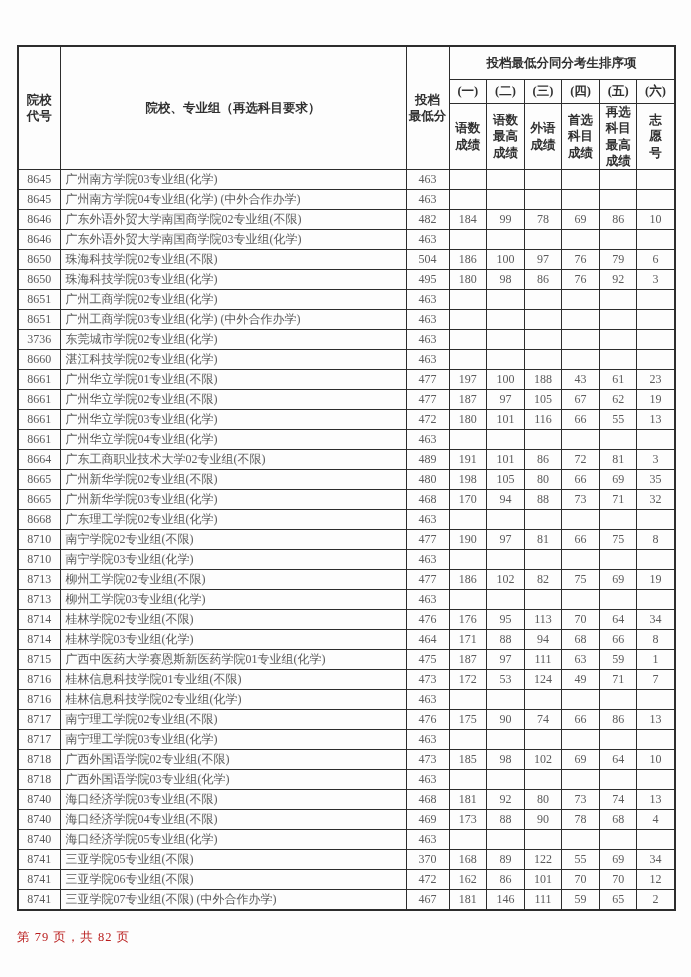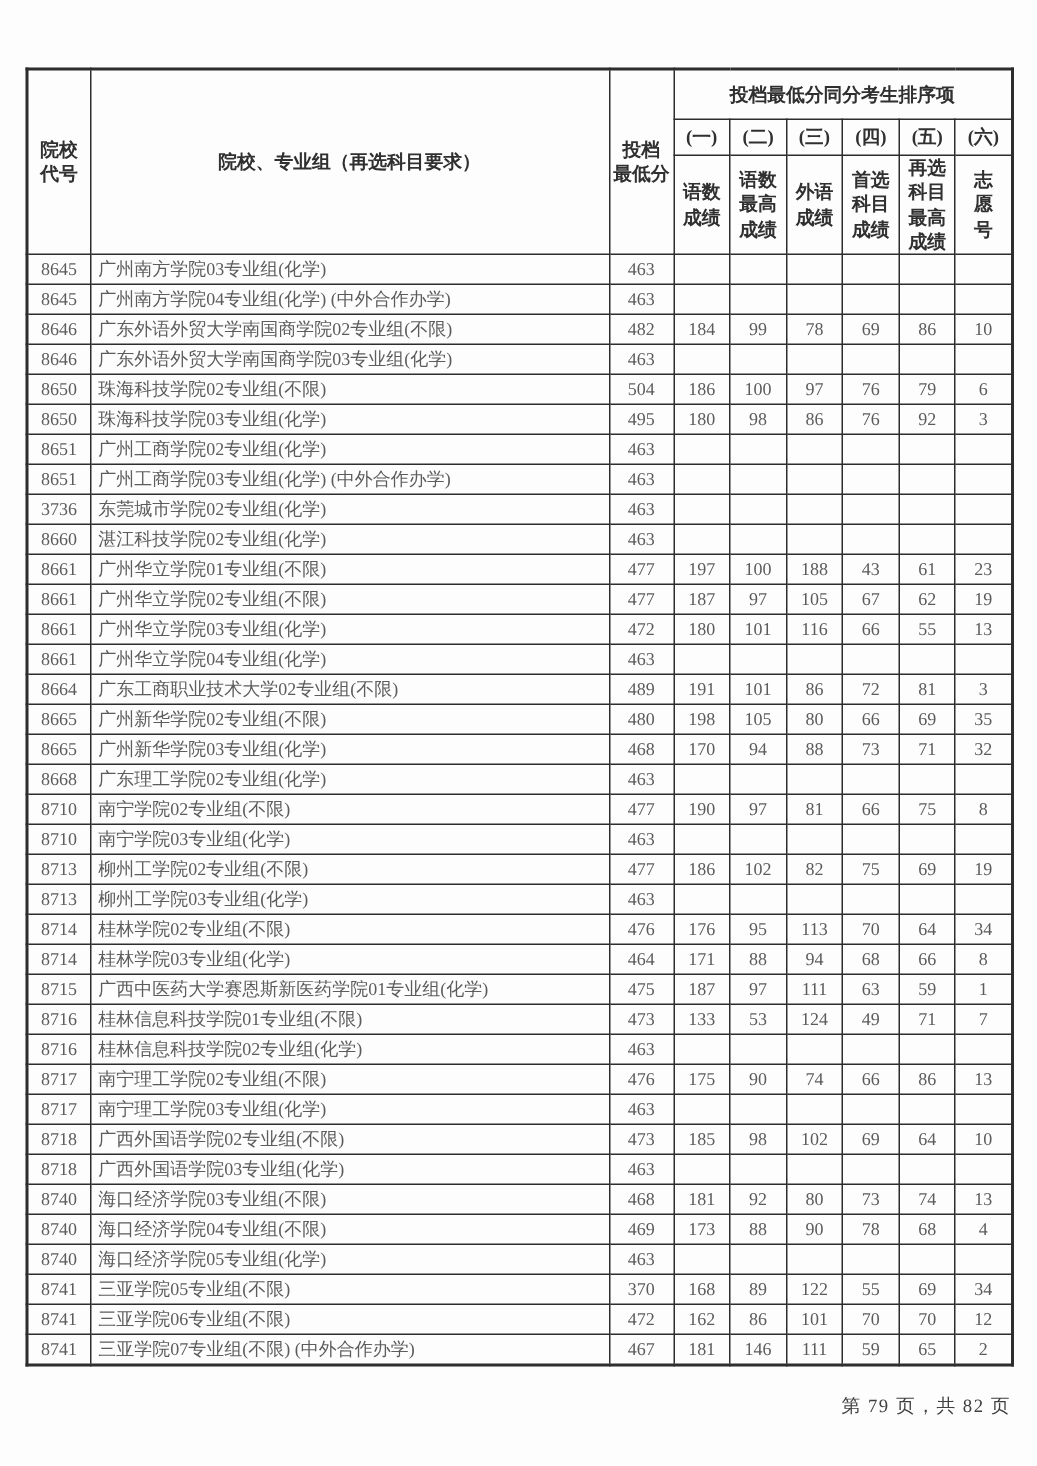--- a/index.html
+++ b/index.html
@@ -46,23 +46,23 @@
     text-align: center;
   }
   .score-table td.name-cell {
     text-align: left;
     padding-left: 5px;
     white-space: nowrap;
   }
   .footer {
     width: 657px;
     margin: 18px 0 0 17px;
-    text-align: right;
+    text-align: left;
     font-size: 12.5px;
-    color: #404040;
+    color: #b91c1c;
     letter-spacing: 1px;
   }
 </style>
 </head>
 <body>
 
 <div class="page">
 
   <table class="score-table">
     <colgroup>
@@ -386,21 +386,21 @@
           <td class="num-cell">97</td>
           <td class="num-cell">111</td>
           <td class="num-cell">63</td>
           <td class="num-cell">59</td>
           <td class="num-cell">1</td>
         </tr>
         <tr>
           <td class="num-cell">8716</td>
           <td class="name-cell">桂林信息科技学院01专业组(不限)</td>
           <td class="num-cell">473</td>
-          <td class="num-cell">133</td>
+          <td class="num-cell">172</td>
           <td class="num-cell">53</td>
           <td class="num-cell">124</td>
           <td class="num-cell">49</td>
           <td class="num-cell">71</td>
           <td class="num-cell">7</td>
         </tr>
         <tr>
           <td class="num-cell">8716</td>
           <td class="name-cell">桂林信息科技学院02专业组(化学)</td>
           <td class="num-cell">463</td>

